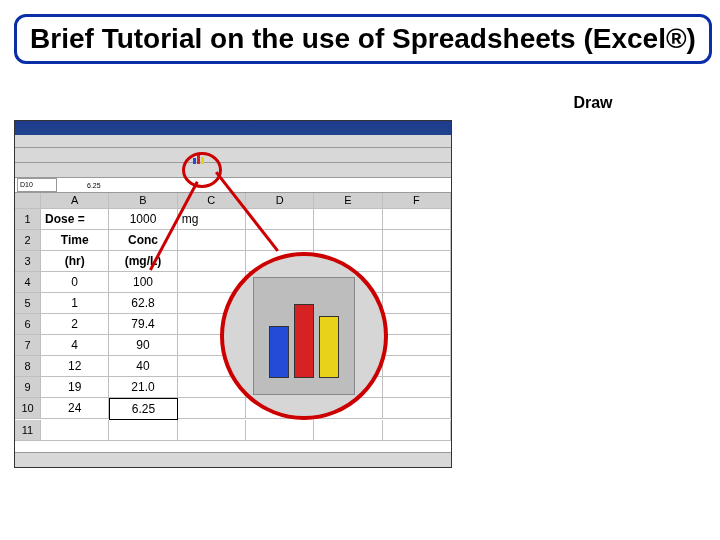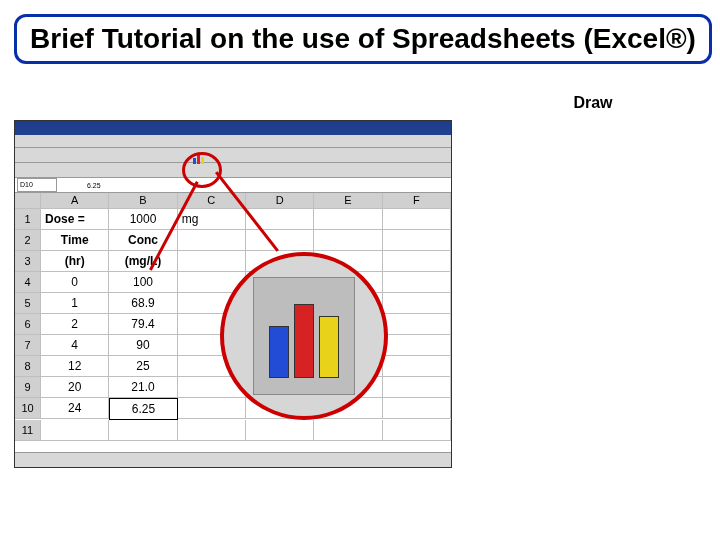--- a/index.html
+++ b/index.html
@@ -126,21 +126,21 @@
     <div class="rowhead">4</div>
     <div class="cell right">0</div>
     <div class="cell right">100</div>
     <div class="cell"></div>
     <div class="cell"></div>
     <div class="cell"></div>
     <div class="cell"></div>
 
     <div class="rowhead">5</div>
     <div class="cell right">1</div>
-    <div class="cell right">68.9</div>
+    <div class="cell right">62.8</div>
     <div class="cell"></div>
     <div class="cell"></div>
     <div class="cell"></div>
     <div class="cell"></div>
 
     <div class="rowhead">6</div>
     <div class="cell right">2</div>
     <div class="cell right">79.4</div>
     <div class="cell"></div>
     <div class="cell"></div>
@@ -150,28 +150,28 @@
     <div class="rowhead">7</div>
     <div class="cell right">4</div>
     <div class="cell right">90</div>
     <div class="cell"></div>
     <div class="cell"></div>
     <div class="cell"></div>
     <div class="cell"></div>
 
     <div class="rowhead">8</div>
     <div class="cell right">12</div>
-    <div class="cell right">25</div>
+    <div class="cell right">40</div>
     <div class="cell"></div>
     <div class="cell"></div>
     <div class="cell"></div>
     <div class="cell"></div>
 
     <div class="rowhead">9</div>
-    <div class="cell right">20</div>
+    <div class="cell right">19</div>
     <div class="cell right">21.0</div>
     <div class="cell"></div>
     <div class="cell"></div>
     <div class="cell"></div>
     <div class="cell"></div>
 
     <div class="rowhead">10</div>
     <div class="cell right">24</div>
     <div class="cell right sel">6.25</div>
     <div class="cell"></div>

